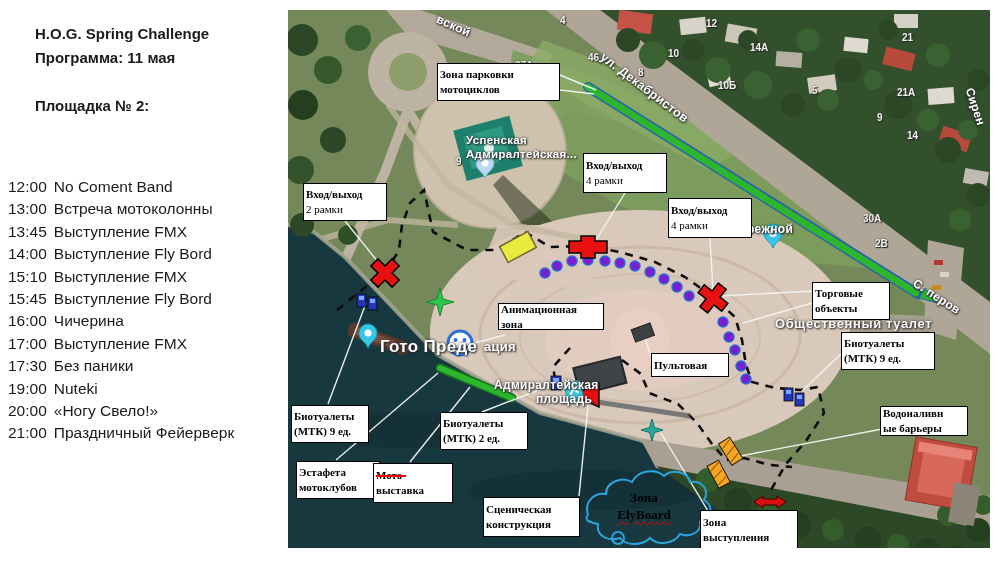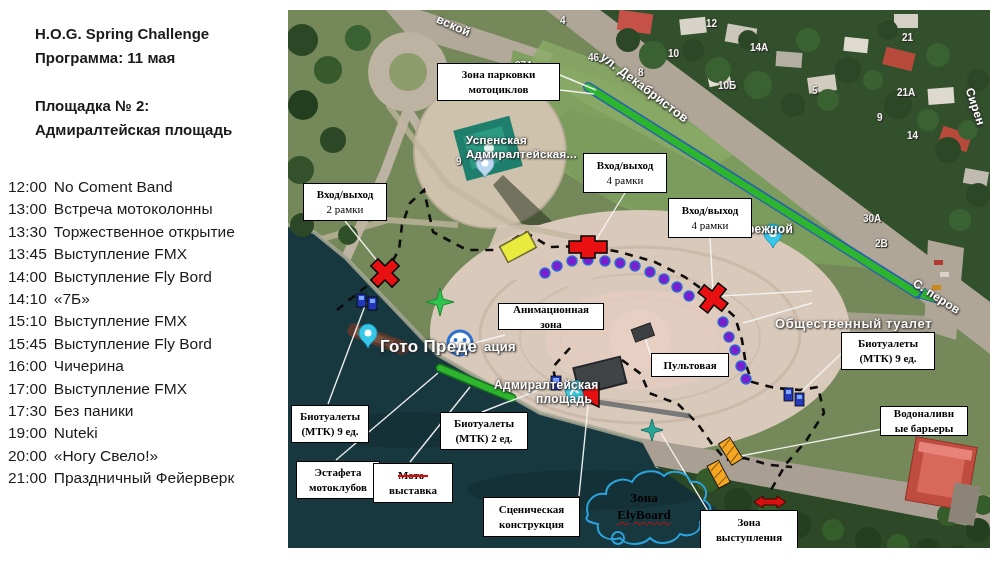--- a/index.html
+++ b/index.html
@@ -13,21 +13,21 @@
   .sched{position:absolute;left:8px;top:176px;font-size:15.5px;line-height:22.4px;white-space:nowrap}
   .sched .time{margin-right:7px}
 
   
   .map{position:absolute;left:288px;top:10px;width:702px;height:538px;overflow:hidden;background:#74885a}
   .map svg{position:absolute;left:0;top:0}
 
   
   .mlabel{position:absolute;background:#fff;border:1px solid #000;box-sizing:border-box;
           font-family:"Liberation Serif",serif;font-weight:bold;font-size:11px;line-height:1.32;
-          color:#000;text-align:center;display:flex;flex-direction:column;justify-content:center;
+          color:#000;text-align:left;display:flex;flex-direction:column;justify-content:center;
           padding:1px 2px;z-index:30}
   .mlabel span:empty{display:none}
   .ln2n span:nth-child(2){font-weight:normal}
   .struck{text-decoration:line-through;text-decoration-color:#e00;text-decoration-thickness:2px}
 
   
   .gtext{position:absolute;color:#fff;font-weight:bold;font-size:12px;white-space:nowrap;z-index:12;
          text-shadow:0 0 3px #2b2b2b,1px 1px 2px #222;transform-origin:0 0;letter-spacing:.3px}
   .hn{position:absolute;color:#f2f1ec;font-weight:bold;font-size:10px;white-space:nowrap;z-index:11;
       text-shadow:0 0 2px #333,1px 1px 1px #222}
@@ -40,29 +40,26 @@
 </style>
 </head>
 <body>
 
 <div class="panel">
   <div class="hdr">
     <div>H.O.G. Spring Challenge</div>
     <div>Программа: 11 мая</div>
     <div class="gap"></div>
     <div>Площадка № 2:</div>
-    <div>Адмиралтейская площадь</div>
   </div>
   <div class="sched">
     <div><span class="time">12:00</span><span>No Coment Band</span></div>
     <div><span class="time">13:00</span><span>Встреча мотоколонны</span></div>
-    <div><span class="time">13:30</span><span>Торжественное открытие</span></div>
     <div><span class="time">13:45</span><span>Выступление FMX</span></div>
     <div><span class="time">14:00</span><span>Выступление Fly Bord</span></div>
-    <div><span class="time">14:10</span><span>«7Б»</span></div>
     <div><span class="time">15:10</span><span>Выступление FMX</span></div>
     <div><span class="time">15:45</span><span>Выступление Fly Bord</span></div>
     <div><span class="time">16:00</span><span>Чичерина</span></div>
     <div><span class="time">17:00</span><span>Выступление FMX</span></div>
     <div><span class="time">17:30</span><span>Без паники</span></div>
     <div><span class="time">19:00</span><span>Nuteki</span></div>
     <div><span class="time">20:00</span><span>«Ногу Свело!»</span></div>
     <div><span class="time">21:00</span><span>Праздничный Фейерверк</span></div>
   </div>
 </div>
@@ -391,20 +388,24 @@
       <span>4 рамки</span>
 </div>
 <div class="mlabel ln2n" style="left:380px;top:188px;width:84px;height:40px">
   <span>Вход/выход</span>
       <span>4 рамки</span>
 </div>
 <div class="mlabel" style="left:210px;top:293px;width:106px;height:27px">
   <span>Анимационная</span>
       <span>зона</span>
 </div>
+<div class="mlabel" style="left:524px;top:272px;width:78px;height:38px">
+  <span>Торговые</span>
+      <span>объекты</span>
+</div>
 <div class="mlabel" style="left:553px;top:322px;width:94px;height:38px">
   <span>Биотуалеты</span>
       <span>(МТК) 9 ед.</span>
 </div>
 <div class="mlabel" style="left:363px;top:343px;width:78px;height:24px">
   <span>Пультовая</span>
 </div>
 <div class="mlabel" style="left:3px;top:395px;width:78px;height:38px">
   <span>Биотуалеты</span>
       <span>(МТК) 9 ед.</span>

